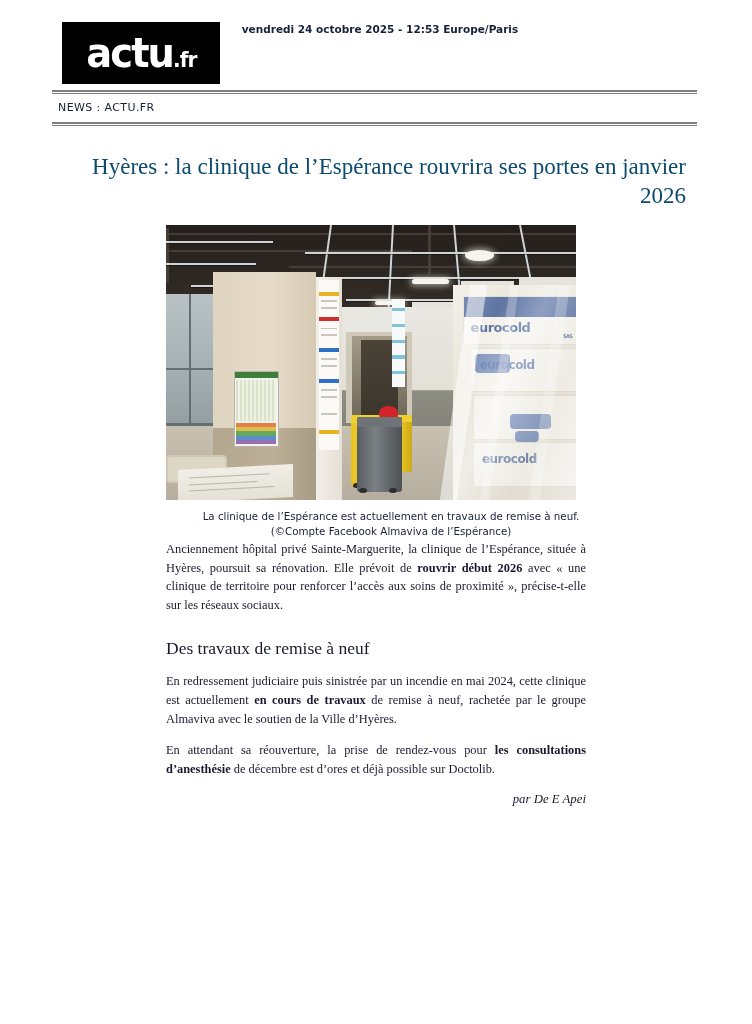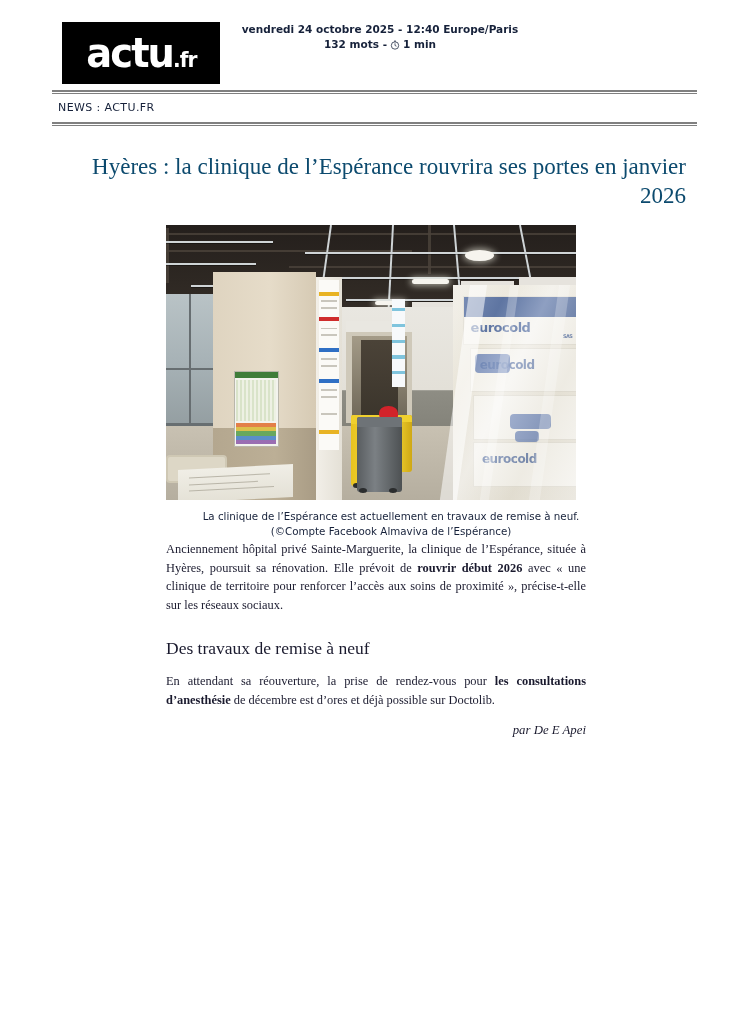--- a/index.html
+++ b/index.html
@@ -377,33 +377,21 @@
 </head>
 <body>
 
 <div class="masthead">
 
   <div class="logo-box">
     <span class="logo-text"><span>actu</span><span class="sfx">.fr</span></span>
   </div>
 
   <div class="meta-block">
-    <div>vendredi 24 octobre 2025 - 12:40 Europe/Paris</div>
-    <div class="meta-line2">
-      <span>132 mots -</span>
-      <span class="clock-icon">
-        <svg width="10" height="10" viewBox="0 0 20 20">
-          <circle cx="10" cy="11" r="7.4" fill="none" stroke="#16213a" stroke-width="1.5"></circle>
-          <rect x="8.4" y="1.2" width="3.2" height="2" fill="#16213a"></rect>
-          <line x1="10" y1="11" x2="10" y2="6.6" stroke="#16213a" stroke-width="1.4"></line>
-          <line x1="10" y1="11" x2="13" y2="12.4" stroke="#16213a" stroke-width="1.4"></line>
-        </svg>
-      </span>
-      <span>1 min</span>
-    </div>
+    <div>vendredi 24 octobre 2025 - 12:53 Europe/Paris</div>
   </div>
 </div>
 
 <div class="rule-wrap">
   <div class="rule-double"></div>
   <div class="section-label">NEWS : ACTU.FR</div>
   <div class="rule-double"></div>
 </div>
 
 <div class="article">
@@ -575,20 +563,21 @@
     <figcaption>
       <span>La clinique de l’Espérance est actuellement en travaux de remise à neuf.</span><br>
       <span>(©Compte Facebook Almaviva de l’Espérance)</span>
     </figcaption>
   </figure>
 
   <p class="body"><span>Anciennement hôpital privé Sainte-Marguerite, la clinique de l’Espérance, située à Hyères, poursuit sa rénovation. Elle prévoit de </span><b>rouvrir début 2026</b><span> avec « une clinique de territoire pour renforcer l’accès aux soins de proximité », précise-t-elle sur les réseaux sociaux.</span></p>
 
   <h2 class="subhead">Des travaux de remise à neuf</h2>
 
+  <p class="body"><span>En redressement judiciaire puis sinistrée par un incendie en mai 2024, cette clinique est actuellement </span><b>en cours de travaux</b><span> de remise à neuf, rachetée par le groupe Almaviva avec le soutien de la Ville d’Hyères.</span></p>
 
   <p class="body"><span>En attendant sa réouverture, la prise de rendez-vous pour </span><b>les consultations d’anesthésie</b><span> de décembre est d’ores et déjà possible sur Doctolib.</span></p>
 
   <div class="byline">
     <span class="par">par</span>
     <span>De E Apei</span>
   </div>
 
 </div>
 

